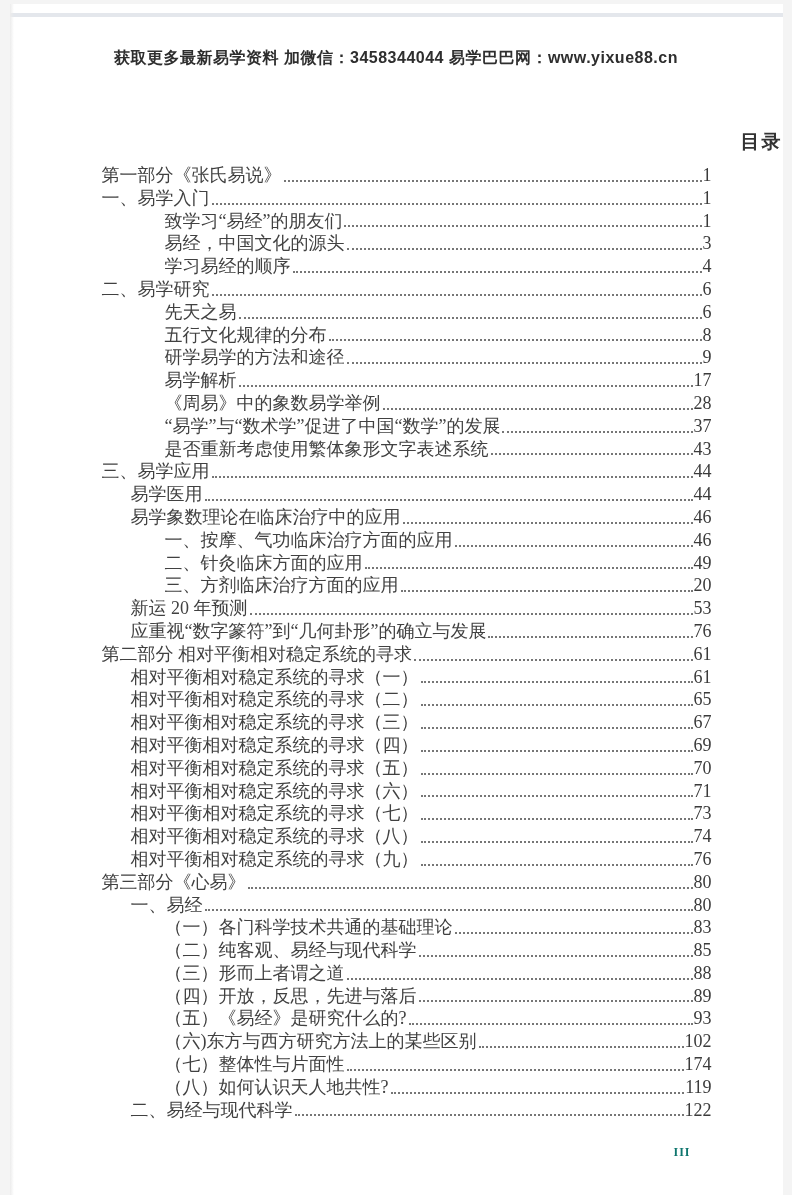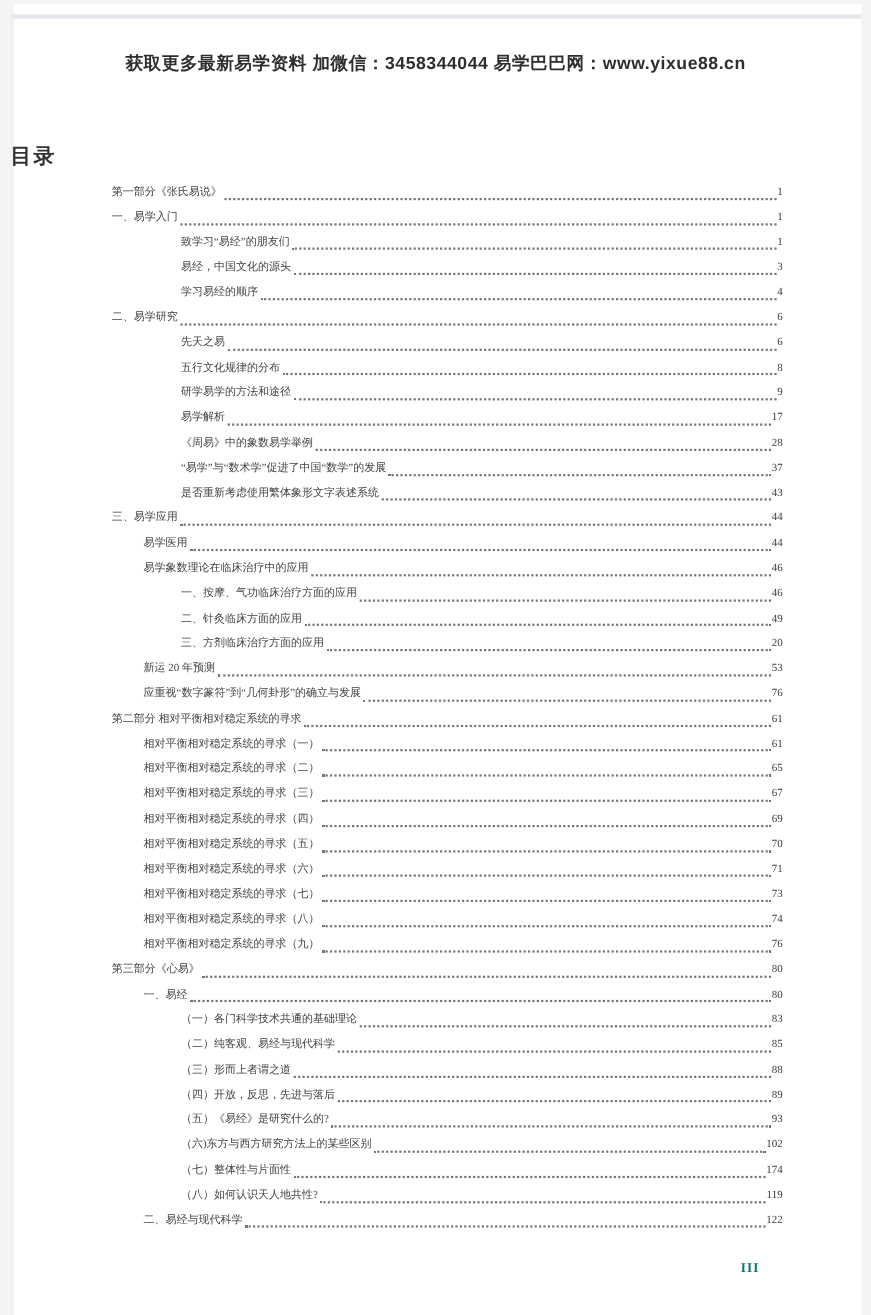--- a/index.html
+++ b/index.html
@@ -34,37 +34,37 @@
     font-family: "Liberation Sans", "DejaVu Sans", sans-serif;
     font-weight: bold;
     font-size: 16px;
     color: #2e2e2e;
     letter-spacing: 0.5px;
   }
   .toc-title {
     position: absolute;
     top: 125px; left: 0;
     width: 100%;
-    text-align: left;
+    text-align: right;
     font-family: "Liberation Sans", "DejaVu Sans", sans-serif;
     font-weight: bold;
     font-size: 19px;
     color: #333333;
     letter-spacing: 2px;
   }
   .toc {
     position: absolute;
     top: 160px;
     left: 92px;
     width: 610px;
   }
   .toc-row {
     display: flex;
     height: 22.8px;
-    font-size: 10px;
+    font-size: 18px;
     line-height: 22.8px;
     white-space: nowrap;
   }
   .toc-row.lvl1 { padding-left: 29px; }
   .toc-row.lvl2 { padding-left: 63px; }
   .toc-label { color: #414141; }
   .leader {
     flex: 1;
     min-width: 8px;
     align-self: flex-end;

